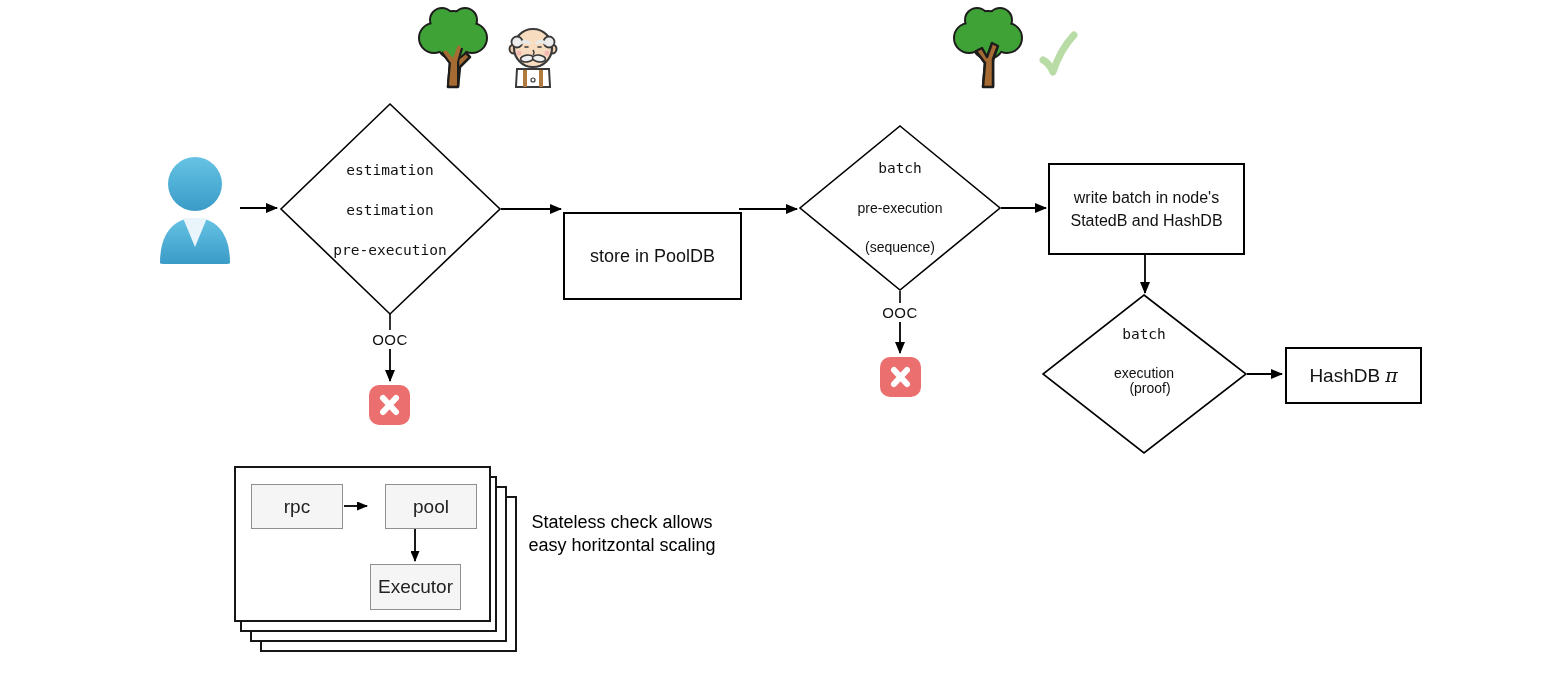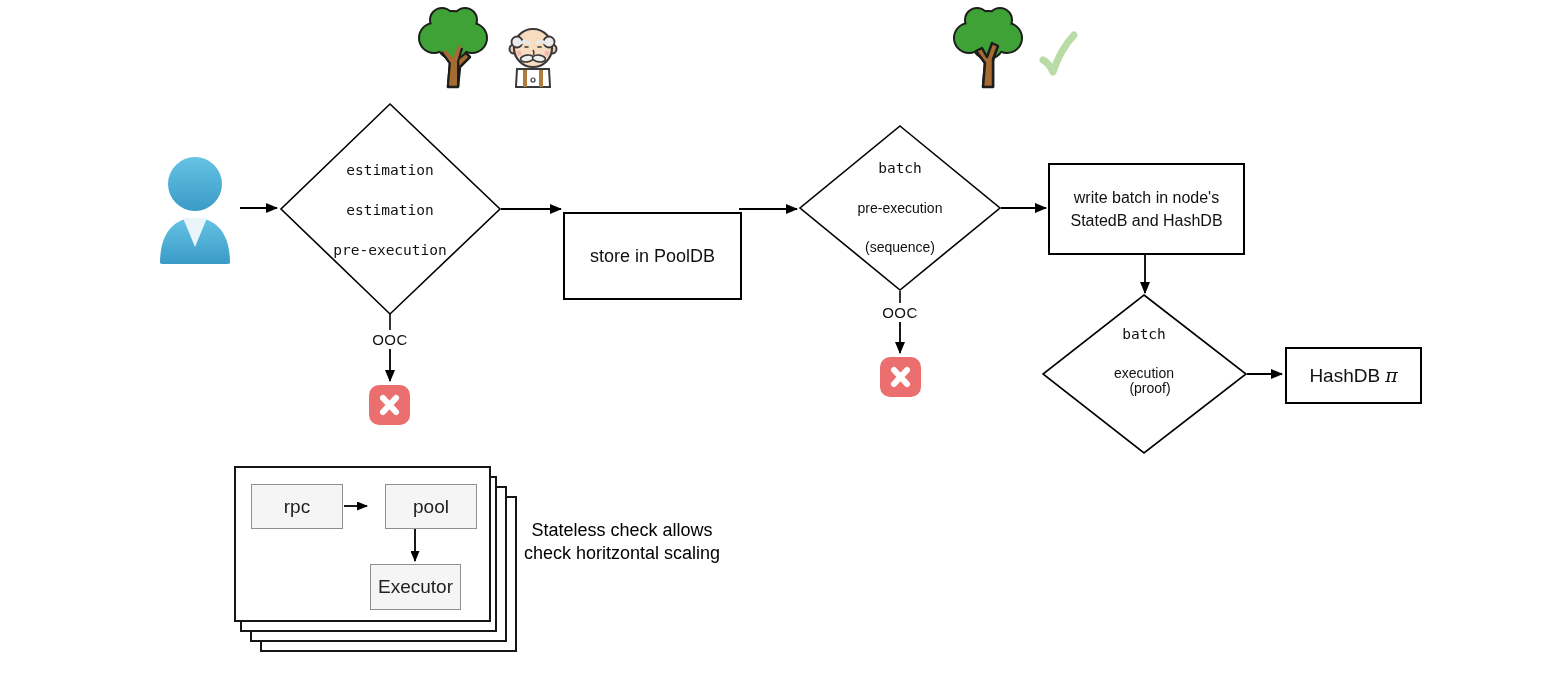--- a/index.html
+++ b/index.html
@@ -197,18 +197,18 @@
       <span>rpc</span>
     </div>
     <div class="clusterbox" style="left:134px;top:16px;width:90px;height:43px;margin-left:15px;">
       <span>pool</span>
     </div>
     <div class="clusterbox" style="left:134px;top:96px;width:89px;height:44px;">
       <span>Executor</span>
     </div>
   </div>
 
-  <div class="caption" style="left:512px;top:511px;width:220px;margin-top:8px;">
+  <div class="caption" style="left:512px;top:511px;width:220px;">
     <div>Stateless check allows</div>
-    <div>check horitzontal scaling</div>
+    <div>easy horitzontal scaling</div>
   </div>
 
 </div>
 
 </body></html>

